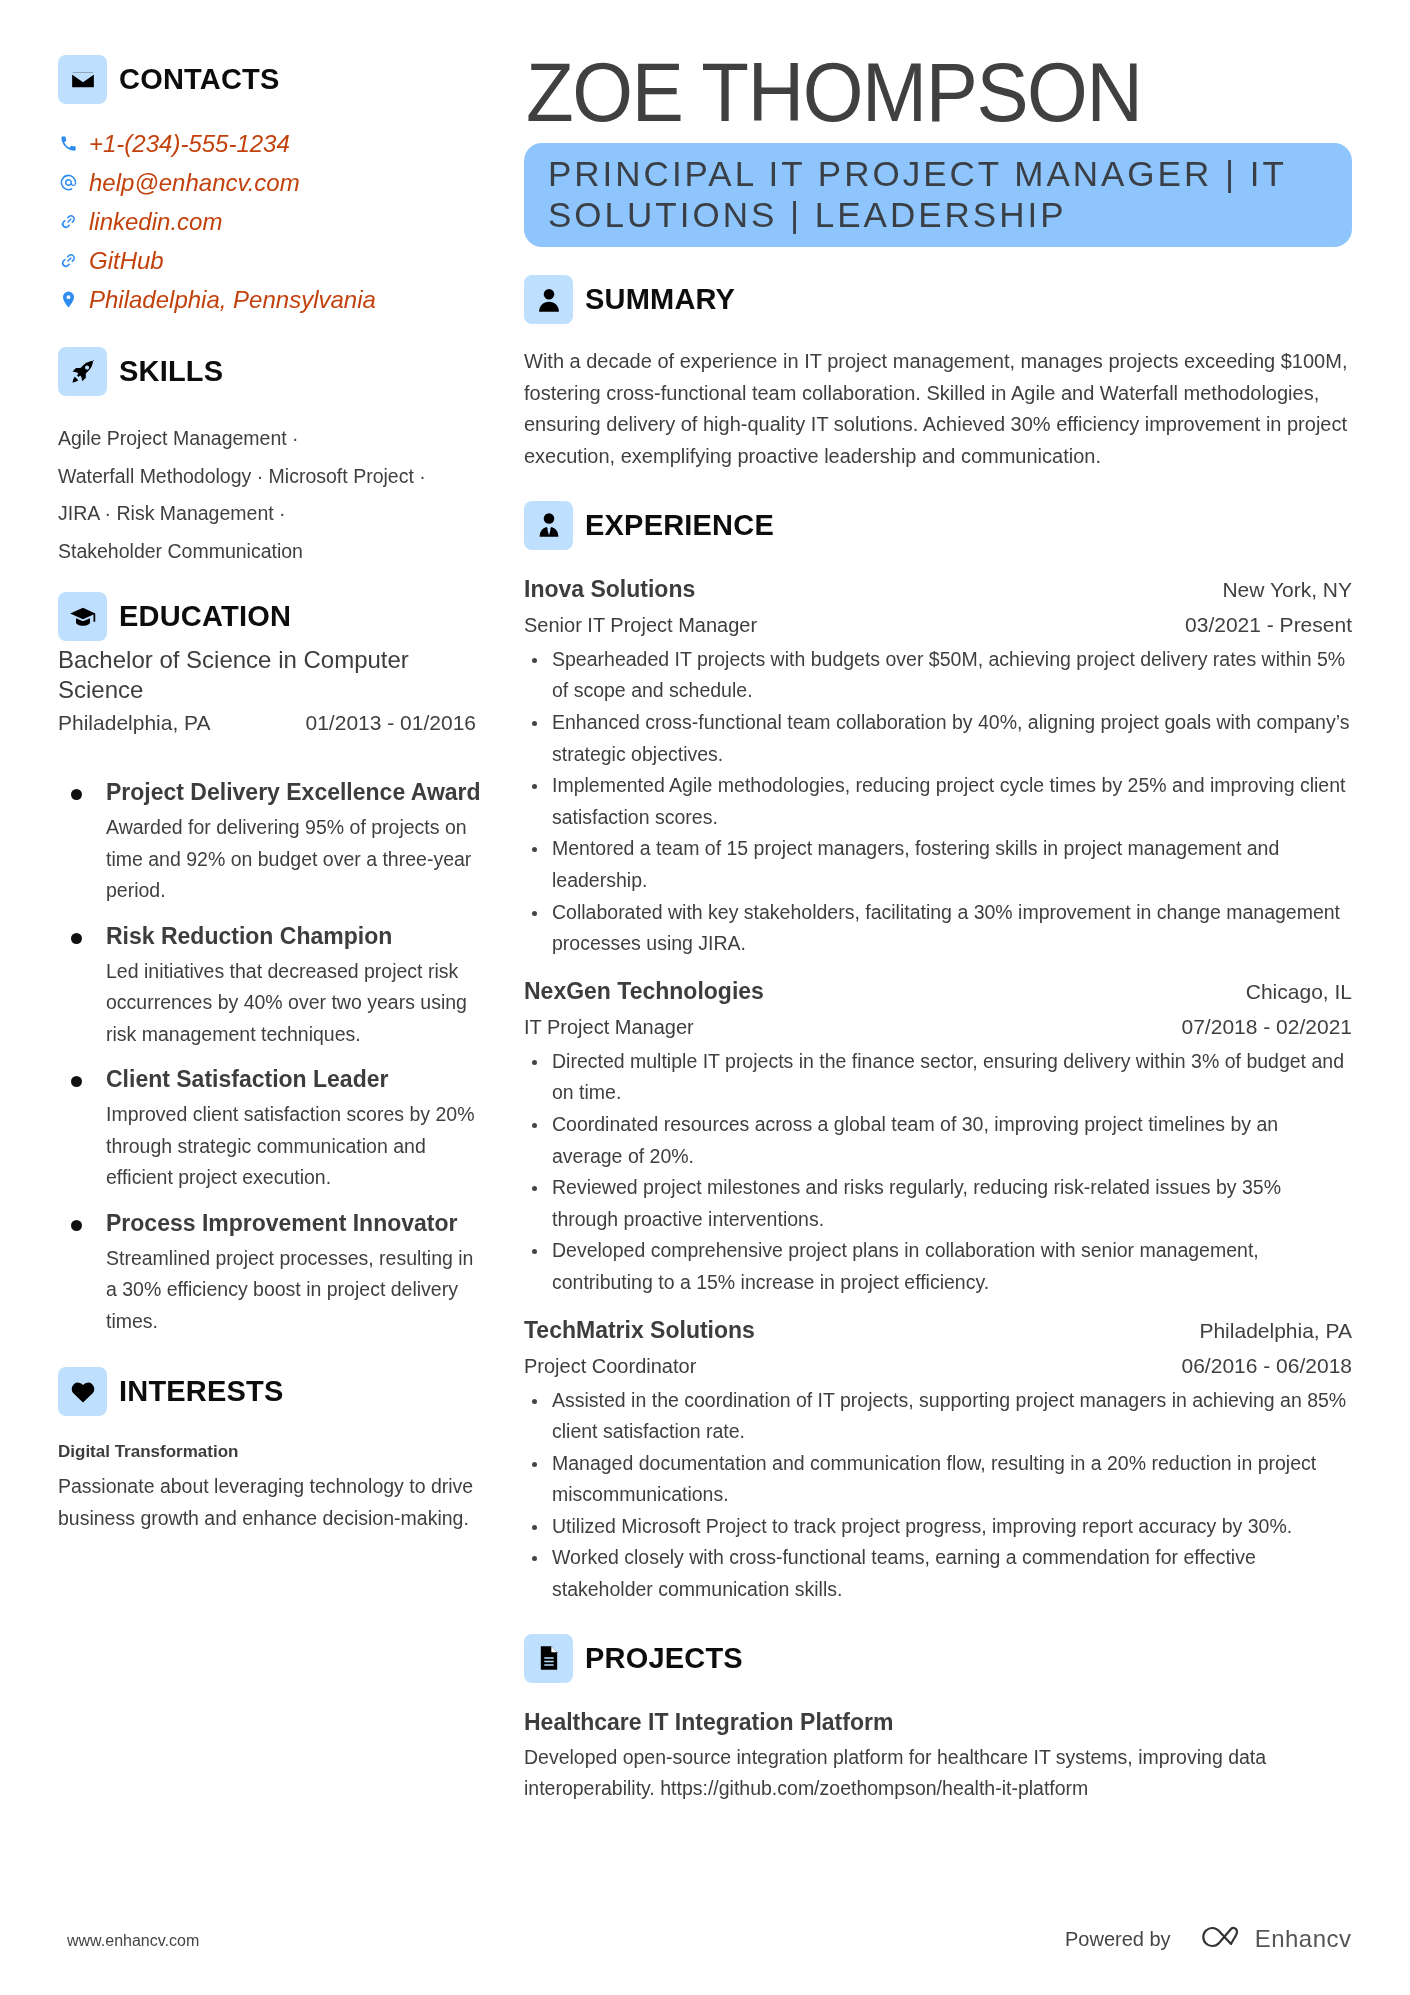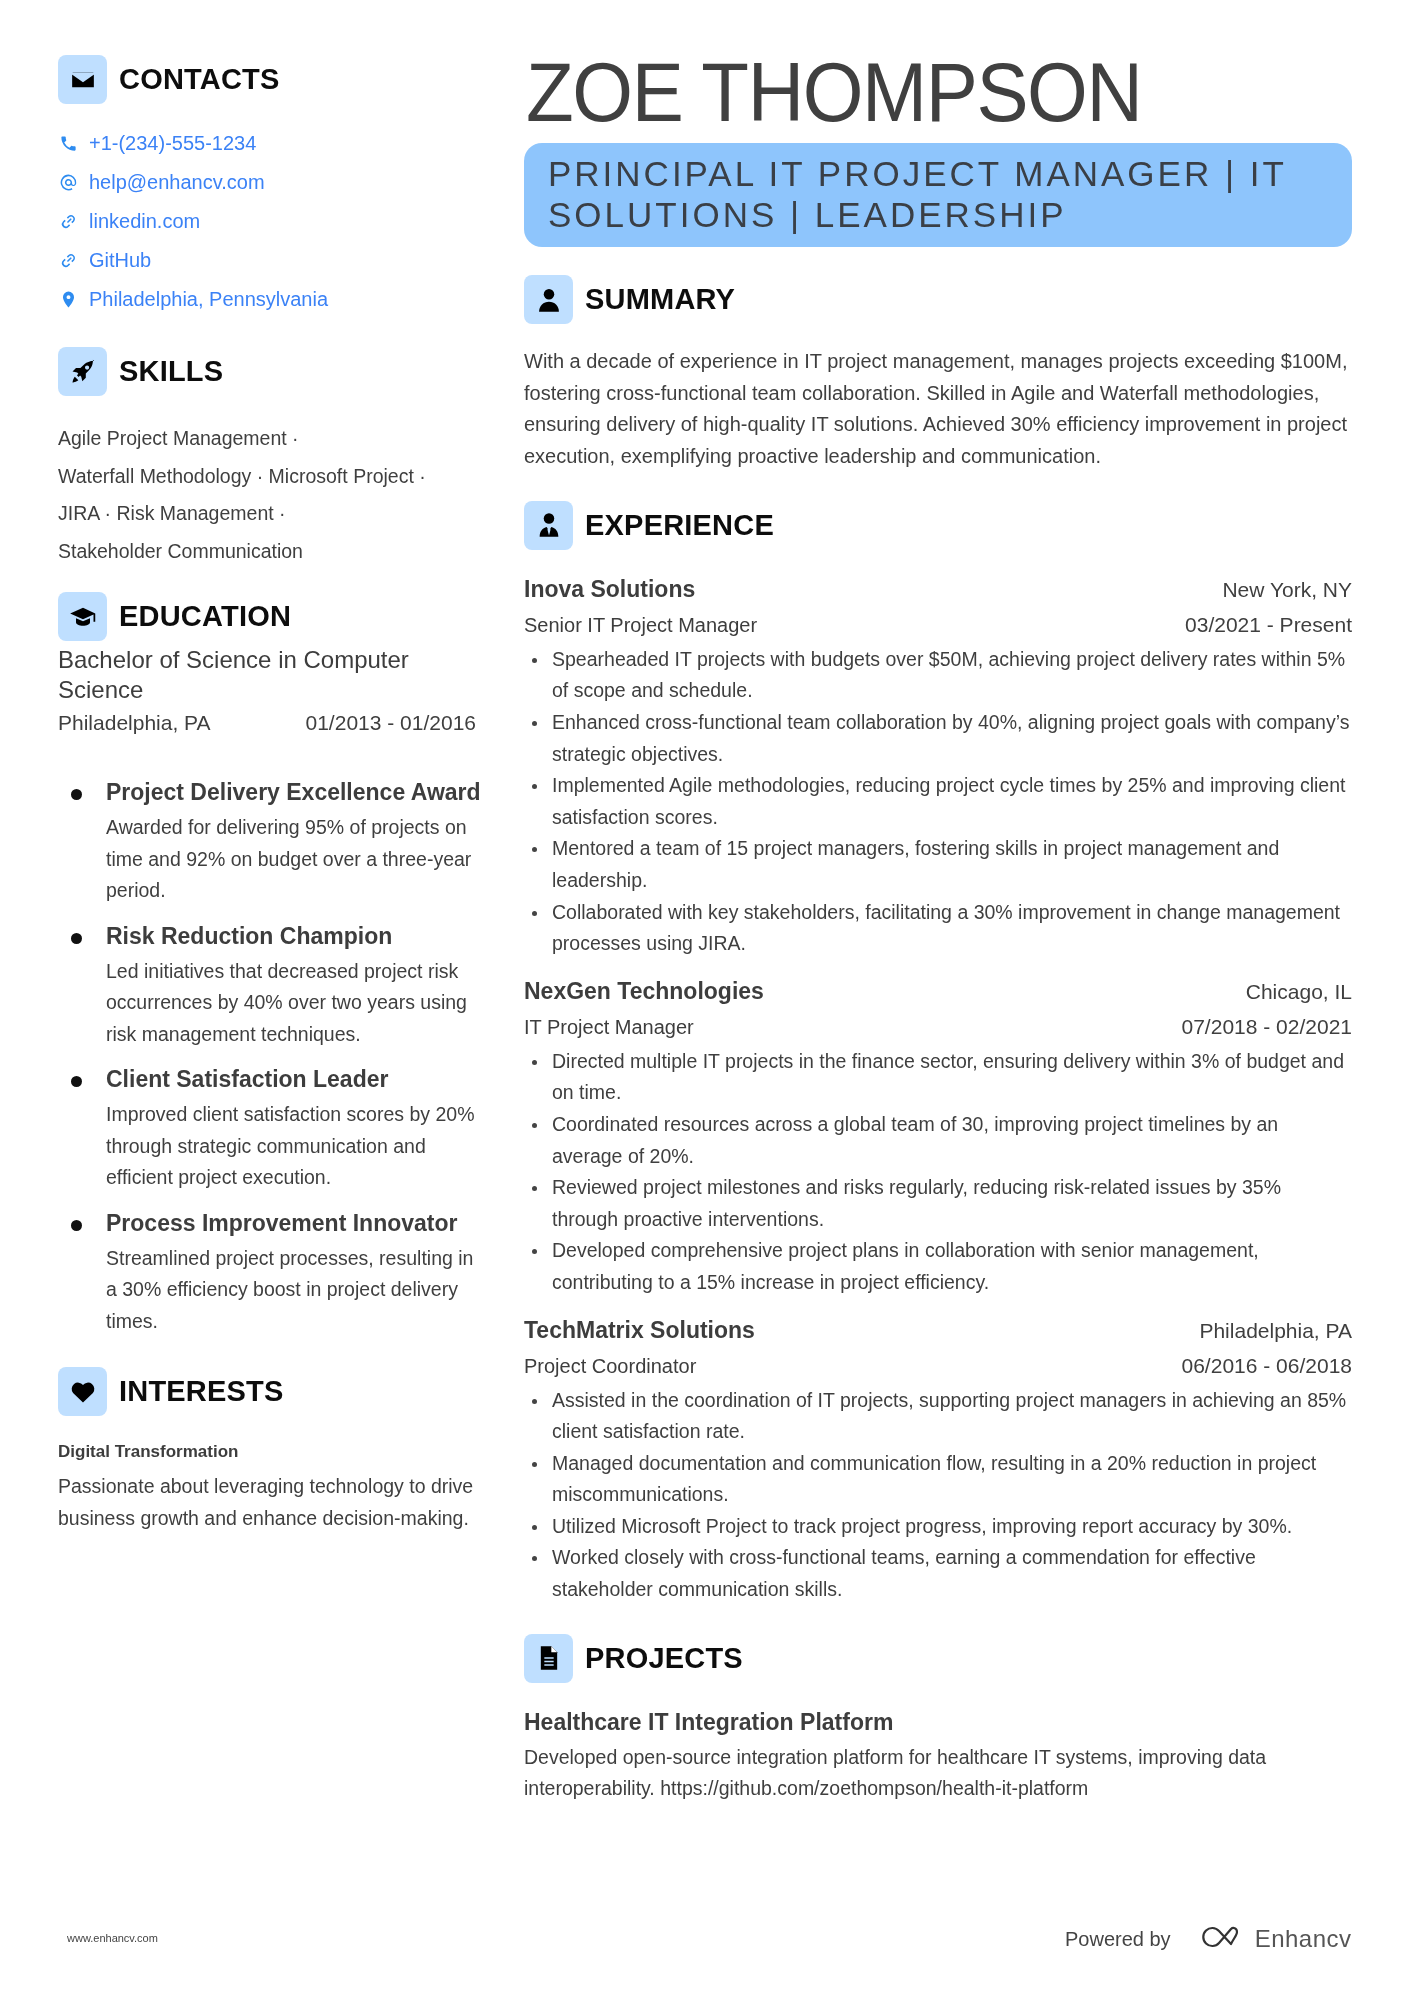--- a/index.html
+++ b/index.html
@@ -12,21 +12,21 @@
   
   .sec-head { display: flex; align-items: center; height: 49px; }
   .sec-icon { width: 49px; height: 49px; border-radius: 8px; background: #bfdfff;
               display: flex; align-items: center; justify-content: center; flex: none; }
   .sec-icon svg { width: 28px; height: 28px; fill: #000; }
   .sec-title { margin-left: 12px; font-size: 29px; font-weight: bold; color: #0d0d0d;
                letter-spacing: 0.2px; }
 
   
   .contacts { margin-top: 20px; }
-  .contact-item { display: flex; align-items: center; height: 39px; font-size: 20px; color: #3b82f6; }
+  .contact-item { display: flex; align-items: center; height: 39px; font-size: 24px; color: #c2410c; font-style: italic; }
   .contact-icon { width: 20px; height: 22px; margin-right: 11px; display: flex; align-items: center; justify-content: center; }
   .contact-icon svg { width: 19px; height: 19px; fill: #2e8cf0; }
 
   
   .skills { margin-top: 24px; font-size: 19.5px; line-height: 37.5px; color: #3f3f3f; }
 
   
   .edu-school { font-size: 23px; font-weight: bold; color: #3d3d3d; margin-top: 20px; line-height: 32px; }
   .edu-degree { font-size: 24px; color: #3d3d3d; line-height: 30px; margin-top: 4px; }
   .edu-meta { display: flex; justify-content: space-between; font-size: 21px; color: #3f3f3f; line-height: 32px; width: 418px; margin-top: 2px; }
@@ -58,21 +58,21 @@
   .job-role { font-size: 20px; color: #3d3d3d; line-height: 36px; }
   .job-dates { font-size: 21px; color: #3f3f3f; line-height: 36px; }
   .job-bullets { list-style: none; margin-top: 1px; }
   .job-bullets li { position: relative; padding-left: 28px; font-size: 19.5px; line-height: 31.6px; color: #3f3f3f; }
   .job-bullets li::before { content: ""; position: absolute; left: 8px; top: 14px; width: 5px; height: 5px; border-radius: 50%; background: #444; }
 
   .proj-title { font-size: 23px; font-weight: bold; color: #3d3d3d; margin-top: 22px; line-height: 34px; }
   .proj-desc { font-size: 19.5px; color: #3f3f3f; line-height: 31.7px; margin-top: 3px; }
 
   
-  .footer-left { position: absolute; left: 67px; top: 1932px; font-size: 11px; color: #444; }
+  .footer-left { position: absolute; left: 67px; top: 1932px; font-size: 16px; color: #444; }
   .footer-right { position: absolute; left: 1065px; top: 1923px; display: flex; align-items: center; }
   .powered { font-size: 20px; color: #444; margin-right: 26px; }
   .brand-logo svg { width: 48px; height: 28px; }
   .brand-name { font-size: 24px; color: #555; margin-left: 10px; letter-spacing: 0.5px; }
 </style>
 </head>
 <body>
 
 <div class="col-left">
 

